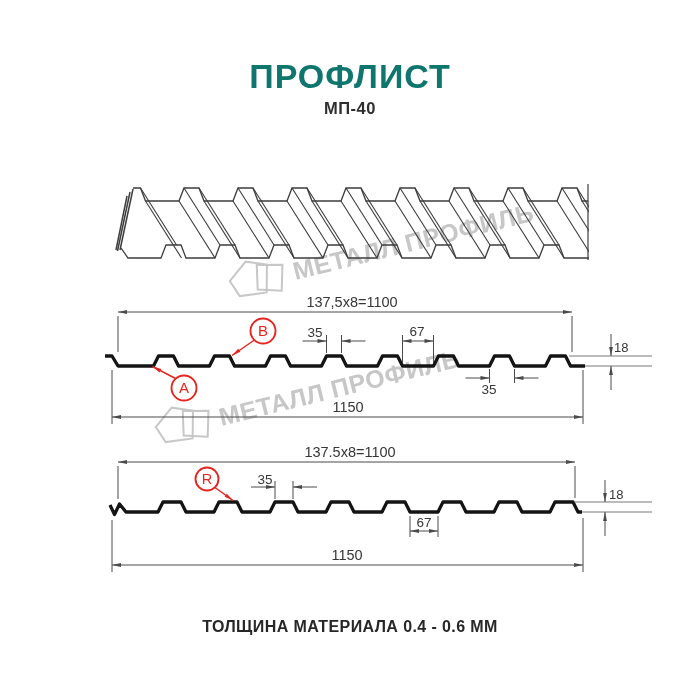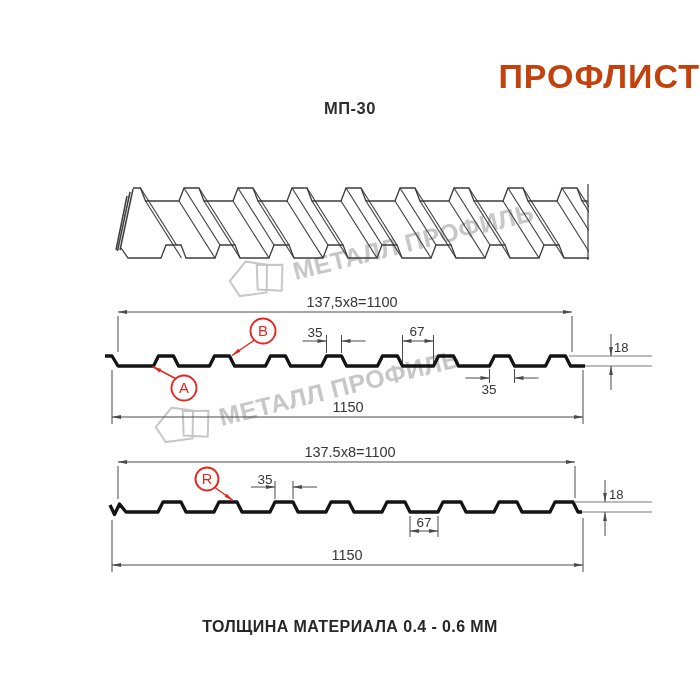--- a/index.html
+++ b/index.html
@@ -1,39 +1,39 @@
 <!DOCTYPE html>
 <html><head>
 <meta charset="utf-8">
 <style>
   html,body{margin:0;padding:0;}
   body{
     width:700px;height:700px;background:#ffffff;position:relative;
     overflow:hidden;font-family:"Liberation Sans", sans-serif;
   }
   .hdr-title{
-    position:absolute;top:57px;left:0;width:700px;text-align:right;
-    font-size:34px;font-weight:800;letter-spacing:1px;color:#c2410c;
+    position:absolute;top:57px;left:0;width:700px;text-align:center;
+    font-size:34px;font-weight:800;letter-spacing:1px;color:#0f766e;
   }
   .hdr-sub{
     position:absolute;top:99px;left:0;width:700px;text-align:center;
     font-size:16.5px;font-weight:700;letter-spacing:.5px;color:#2e2e2e;
   }
   .footer-note{
     position:absolute;top:618px;left:0;width:700px;text-align:center;
     font-size:16px;font-weight:600;letter-spacing:.4px;color:#272727;
   }
   svg#dwg{position:absolute;left:0;top:0;}
   svg text{font-family:"Liberation Sans", sans-serif;}
 </style>
 </head>
 <body>
 
 <div class="hdr-title">ПРОФЛИСТ</div>
-<div class="hdr-sub">МП-30</div>
+<div class="hdr-sub">МП-40</div>
 
 <svg id="dwg" width="700" height="700" viewBox="0 0 700 700">
     <g transform="translate(224,266) rotate(-14)">
       <g>
         <path d="M2,16 L22,1 L42,9 L35,36 L8,33 Z" fill="none" stroke="#c7c7c7" stroke-width="2"></path>
         <path d="M32,7 L57,13 L50,38 L27,31 Z" fill="none" stroke="#c7c7c7" stroke-width="2"></path>
       </g>
       <text x="66" y="31" font-size="25" font-weight="bold" letter-spacing="0.5" fill="#c7c7c7">МЕТАЛЛ ПРОФИЛЬ</text>
     </g>
     <g transform="translate(150,412) rotate(-14)">

